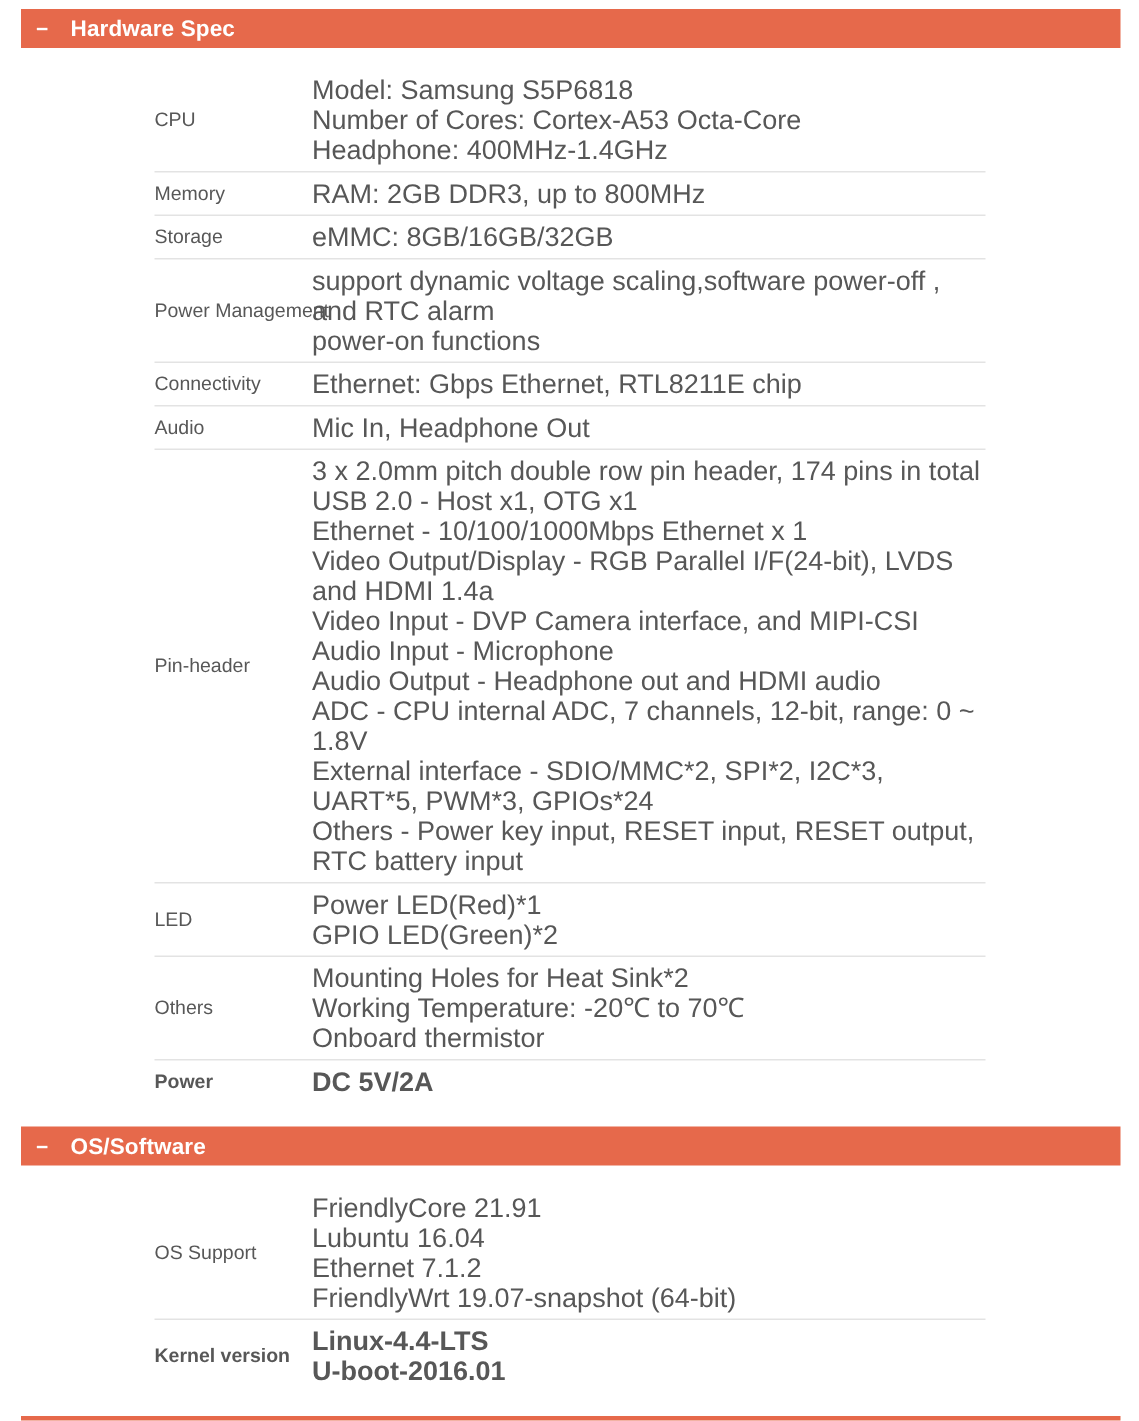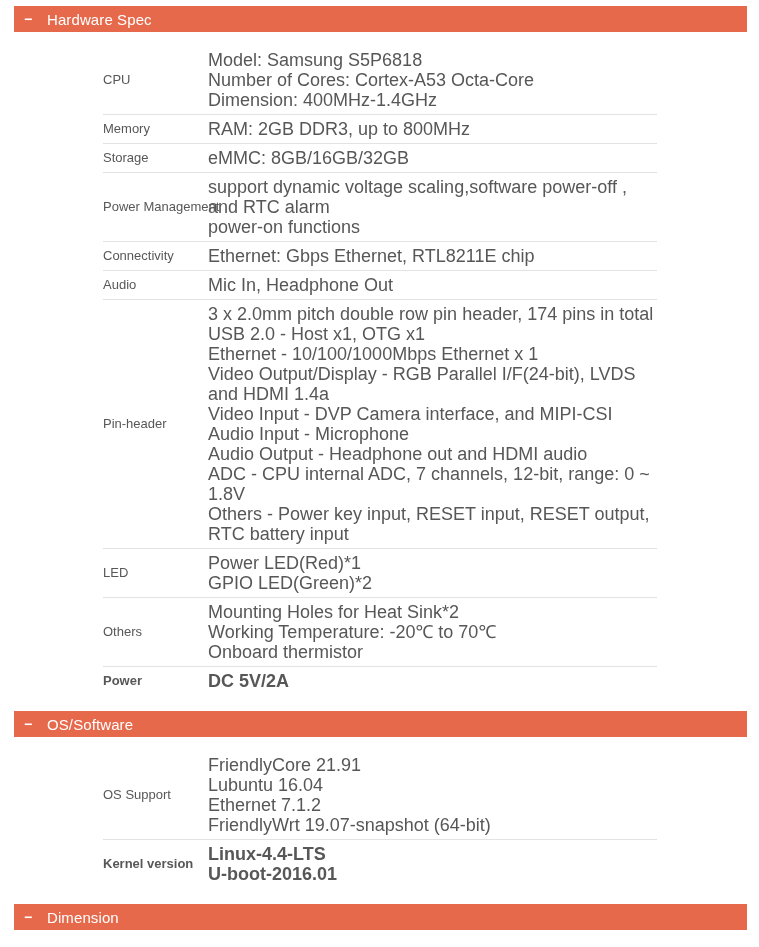--- a/index.html
+++ b/index.html
@@ -33,21 +33,21 @@
   .section-toggle {
     width: 14px;
     font-size: 14px;
     font-weight: bold;
     flex: none;
     margin-right: 9px;
     line-height: 1;
   }
   .section-title {
     font-size: 15px;
-    font-weight: normal;
+    font-weight: bold;
     letter-spacing: 0.1px;
   }
   .section-body {
     margin: 14px 0 16px 103px;
     width: 554px;
   }
   .spec-row {
     display: flex;
     align-items: center;
     padding: 4px 0 4px 0;
@@ -78,21 +78,21 @@
         <div class="section-header">
           <span class="section-toggle">−</span>
           <span class="section-title">Hardware Spec</span>
         </div>
         <div class="section-body">
           <div class="spec-row">
             <div class="spec-label">CPU</div>
             <div class="spec-value">
               <div class="spec-line">Model: Samsung S5P6818</div>
               <div class="spec-line">Number of Cores: Cortex-A53 Octa-Core</div>
-              <div class="spec-line">Dimension: 400MHz-1.4GHz</div>
+              <div class="spec-line">Headphone: 400MHz-1.4GHz</div>
             </div>
           </div>
           <div class="spec-row">
             <div class="spec-label">Memory</div>
             <div class="spec-value">
               <div class="spec-line">RAM: 2GB DDR3, up to 800MHz</div>
             </div>
           </div>
           <div class="spec-row">
             <div class="spec-label">Storage</div>
@@ -123,20 +123,21 @@
             <div class="spec-label">Pin-header</div>
             <div class="spec-value">
               <div class="spec-line">3 x 2.0mm pitch double row pin header, 174 pins in total</div>
               <div class="spec-line">USB 2.0 - Host x1, OTG x1</div>
               <div class="spec-line">Ethernet - 10/100/1000Mbps Ethernet x 1</div>
               <div class="spec-line">Video Output/Display - RGB Parallel I/F(24-bit), LVDS and HDMI 1.4a</div>
               <div class="spec-line">Video Input - DVP Camera interface, and MIPI-CSI</div>
               <div class="spec-line">Audio Input - Microphone</div>
               <div class="spec-line">Audio Output - Headphone out and HDMI audio</div>
               <div class="spec-line">ADC - CPU internal ADC, 7 channels, 12-bit, range: 0 ~ 1.8V</div>
+              <div class="spec-line">External interface - SDIO/MMC*2, SPI*2, I2C*3, UART*5, PWM*3, GPIOs*24</div>
               <div class="spec-line">Others - Power key input, RESET input, RESET output, RTC battery input</div>
             </div>
           </div>
           <div class="spec-row">
             <div class="spec-label">LED</div>
             <div class="spec-value">
               <div class="spec-line">Power LED(Red)*1</div>
               <div class="spec-line">GPIO LED(Green)*2</div>
             </div>
           </div>

